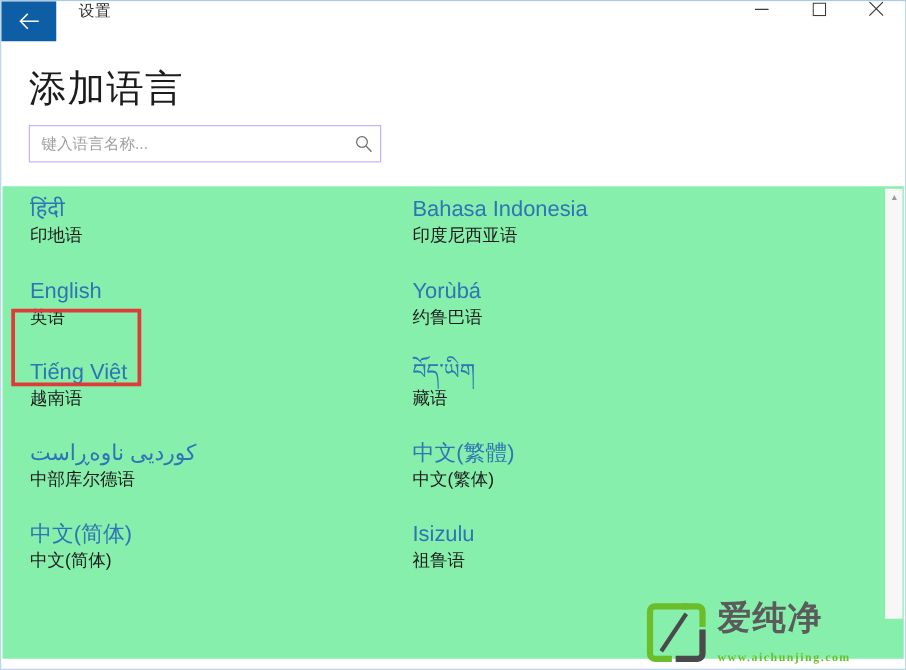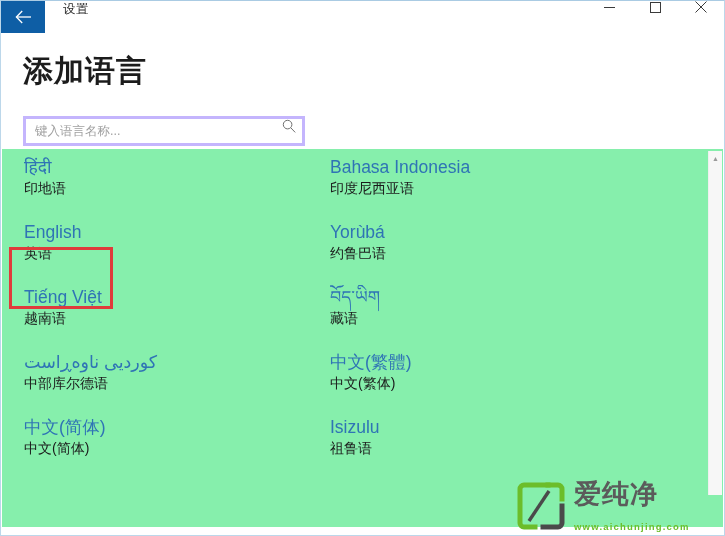--- a/index.html
+++ b/index.html
@@ -60,33 +60,33 @@
     align-items: center;
     justify-content: center;
     cursor: default;
     color: #3b3b3b;
   }
 
   
   .page-title {
     margin: 18px 0 0 22px;
     font-size: 30px;
-    font-weight: 700;
+    font-weight: 400;
     color: #1c1c1c;
     letter-spacing: 1px;
   }
 
   .search-wrap {
-    margin: 24px 0 0 22px;
+    margin: 8px 0 0 22px;
     width: 282px;
     height: 30px;
-    border: 3px solid #c4b5fd;
+    border: 1px solid #c4b5fd;
     background: #ffffff;
     display: flex;
-    align-items: flex-start;
+    align-items: center;
     position: relative;
   }
   .search-input {
     flex: 1;
     border: none;
     outline: none;
     background: transparent;
     font-family: "Liberation Sans", "DejaVu Sans", sans-serif;
     font-size: 12.5px;
     color: #333;
@@ -184,20 +184,21 @@
 
   
   .watermark {
     position: absolute;
     left: 516px;
     top: 478px;
     display: flex;
     align-items: center;
     z-index: 6;
     user-select: none;
+    font-family: Liberation Serif, serif;
   }
   .wm-logo { width: 48px; height: 48px; flex: none; }
   .wm-text { margin-left: 9px; }
   .wm-cn {
     font-size: 27px;
     font-weight: bold;
     color: #5b5b5b;
     line-height: 30px;
     letter-spacing: 1px;
   }

